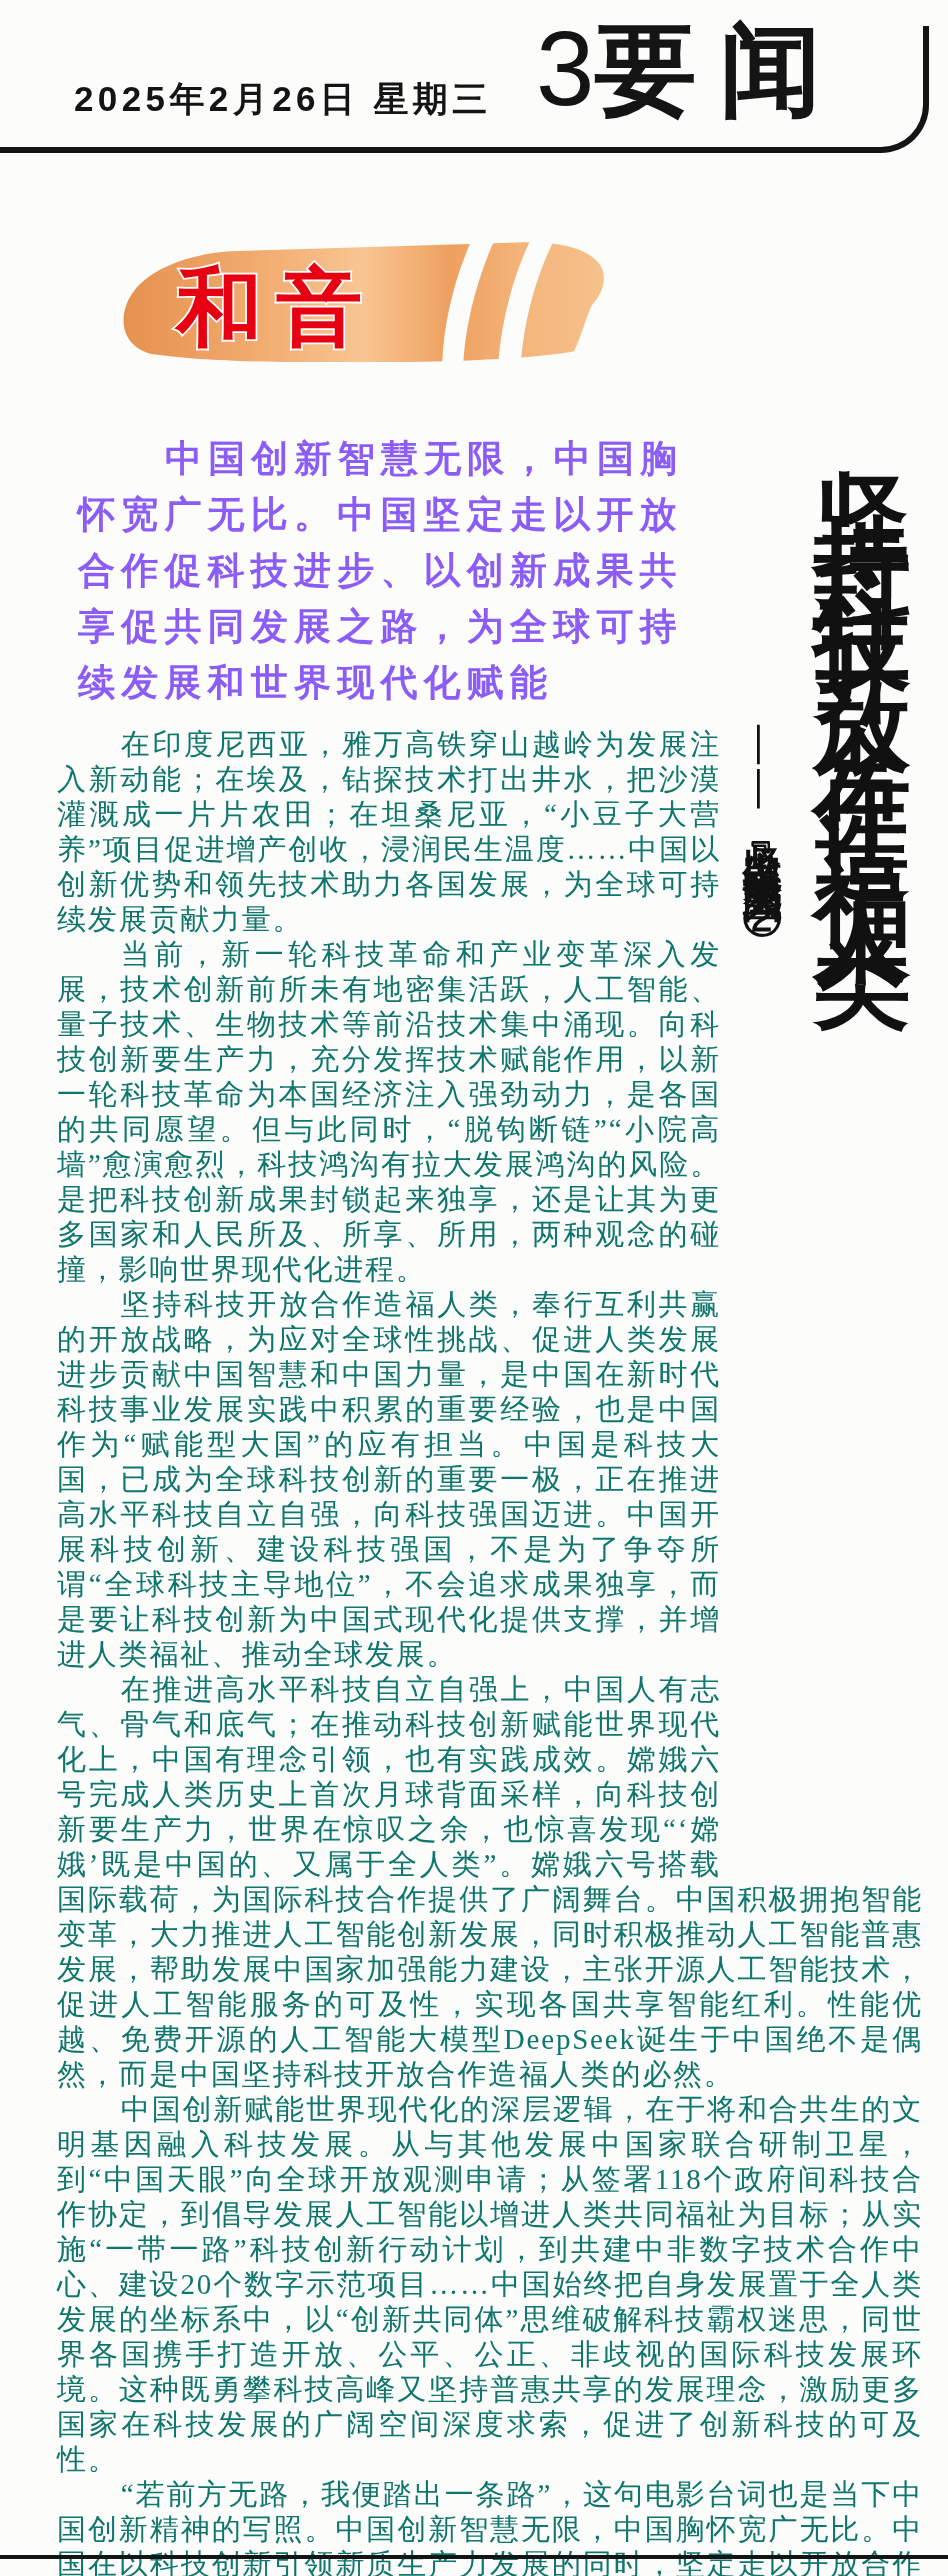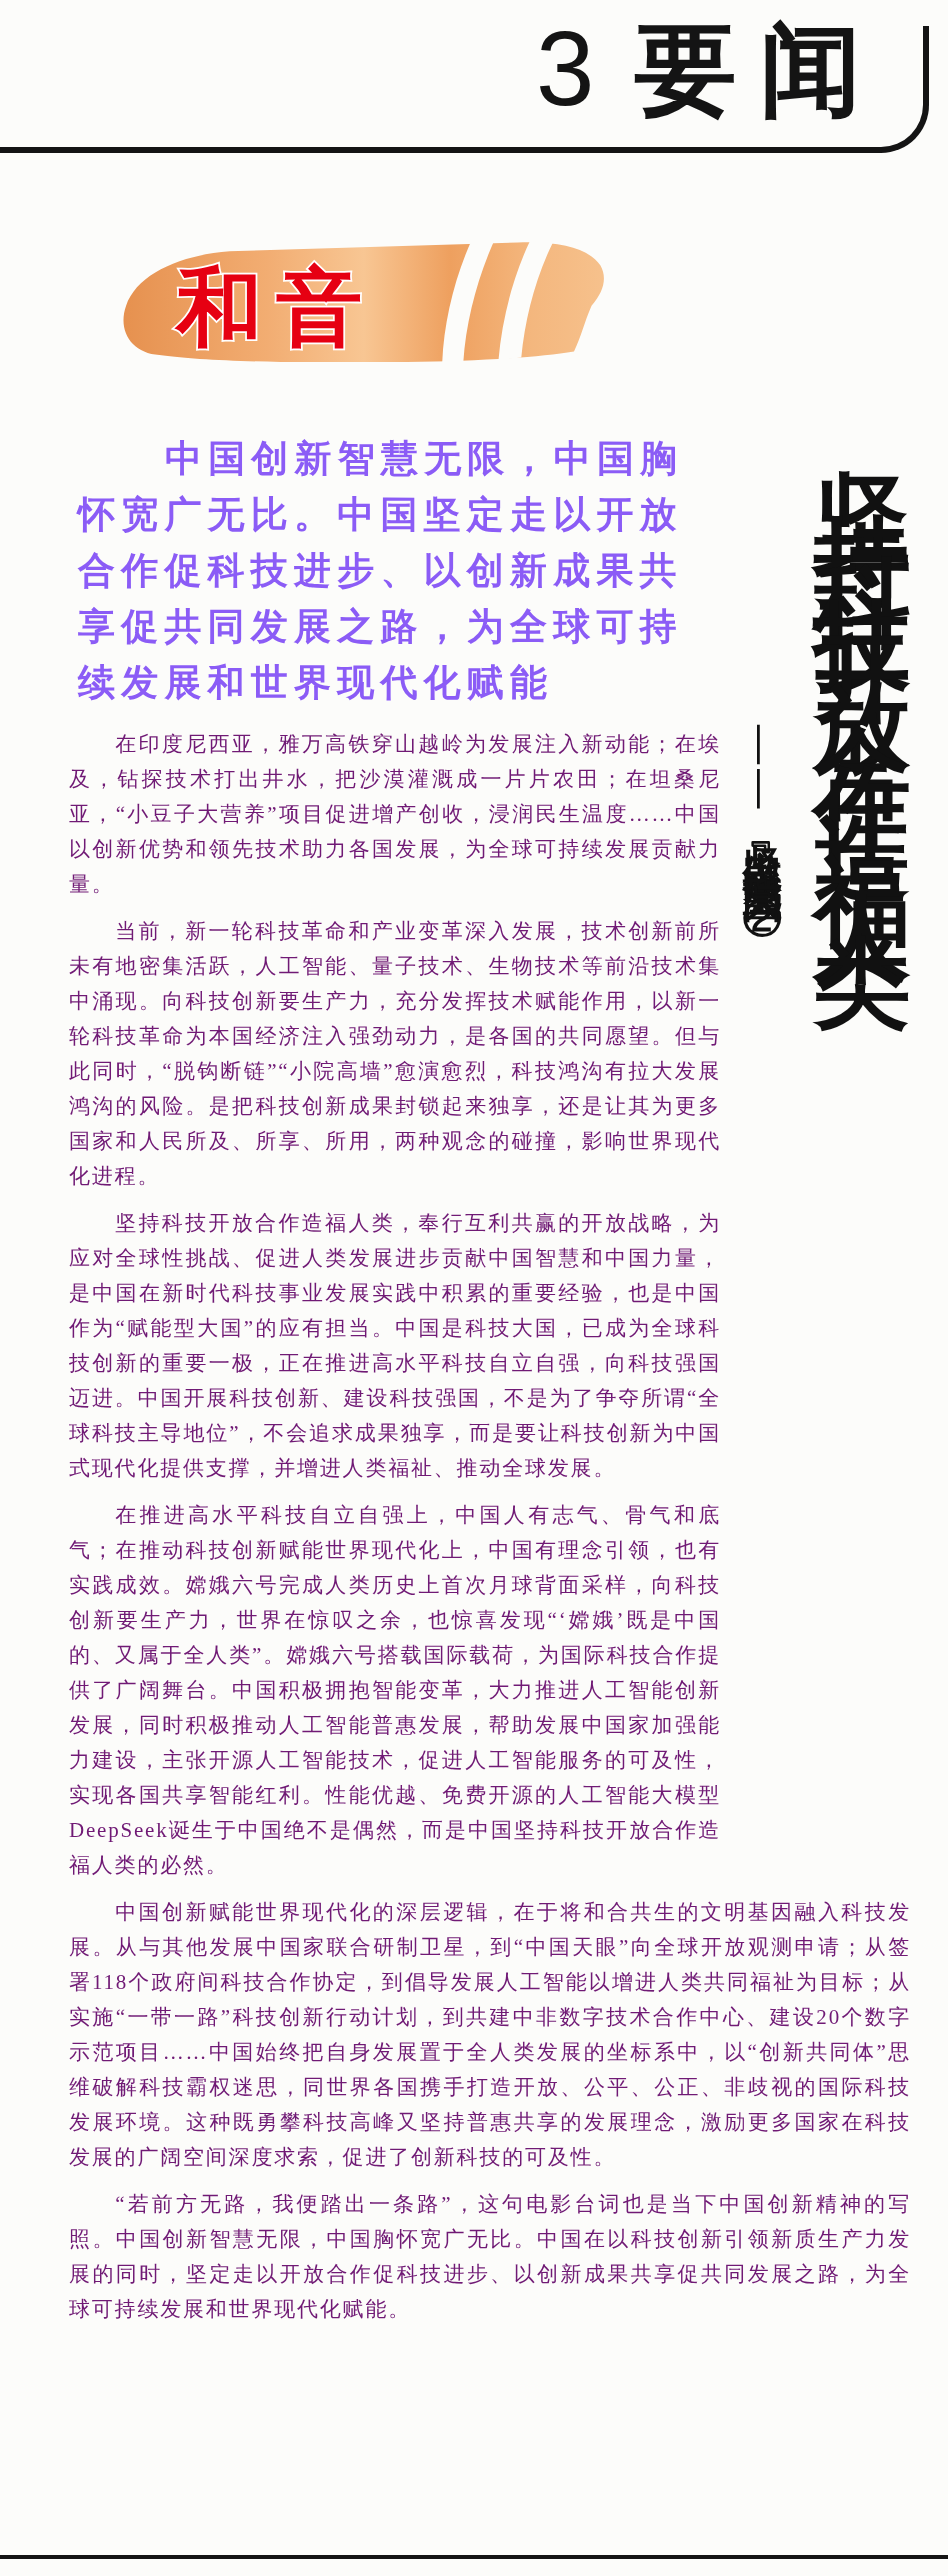--- a/index.html
+++ b/index.html
@@ -24,21 +24,20 @@
     position:absolute;left:536px;top:16px;
     display:flex;align-items:baseline;white-space:nowrap;
   }
   .page-num{
     font-family:"Liberation Sans","DejaVu Sans",sans-serif;
     font-size:105px;font-weight:500;line-height:1;
   }
   .section-name{
     font-family:Liberation Mono, monospace;
     font-size:102px;font-weight:800;letter-spacing:23px;line-height:1;
-    margin-left:40px;
   }
   .corner-frame{
     position:absolute;top:26px;left:0;
     width:923px;height:121px;
     border-right:6.2px solid #141414;
     border-bottom:6.2px solid #141414;
     border-bottom-right-radius:48px;
   }
   
   .article{position:relative;padding:0 26px 0 57px;}
@@ -66,40 +65,41 @@
   .intro{
     margin:69px 0 16px 0;
     padding:0 66px 0 21px;
     font-family:"Liberation Sans","DejaVu Sans",sans-serif;
     font-size:37px;font-weight:600;
     line-height:56px;letter-spacing:6.2px;
     text-indent:2.35em;
     color:#8b5cf6;
   }
   .body-p{
-    margin:12px;
-    font-size:21px;line-height:35px;letter-spacing:1.8px;
+    margin:0;
+    font-size:29px;line-height:35px;letter-spacing:1.8px;
     text-indent:2.2em;text-align:justify;
-    color:#701a75;
+    color:#0f766e;
   }
   .bottom-rule{
     position:absolute;left:0;top:2555px;
     width:100%;height:4.4px;background:#141414;
   }
   .logo-text{
     font-family:"Liberation Sans","DejaVu Sans",sans-serif;
     font-weight:900;
   }
 </style>
 </head>
 <body>
 
 <div class="page">
 
   <header class="masthead">
+    <div class="date">2025年2月26日 星期三</div>
     <div class="page-info">
       <span class="page-num">3</span>
       <span class="section-name">要闻</span>
     </div>
     <div class="corner-frame"></div>
   </header>
 
   <main class="article">
 
     <aside class="headline-block">

